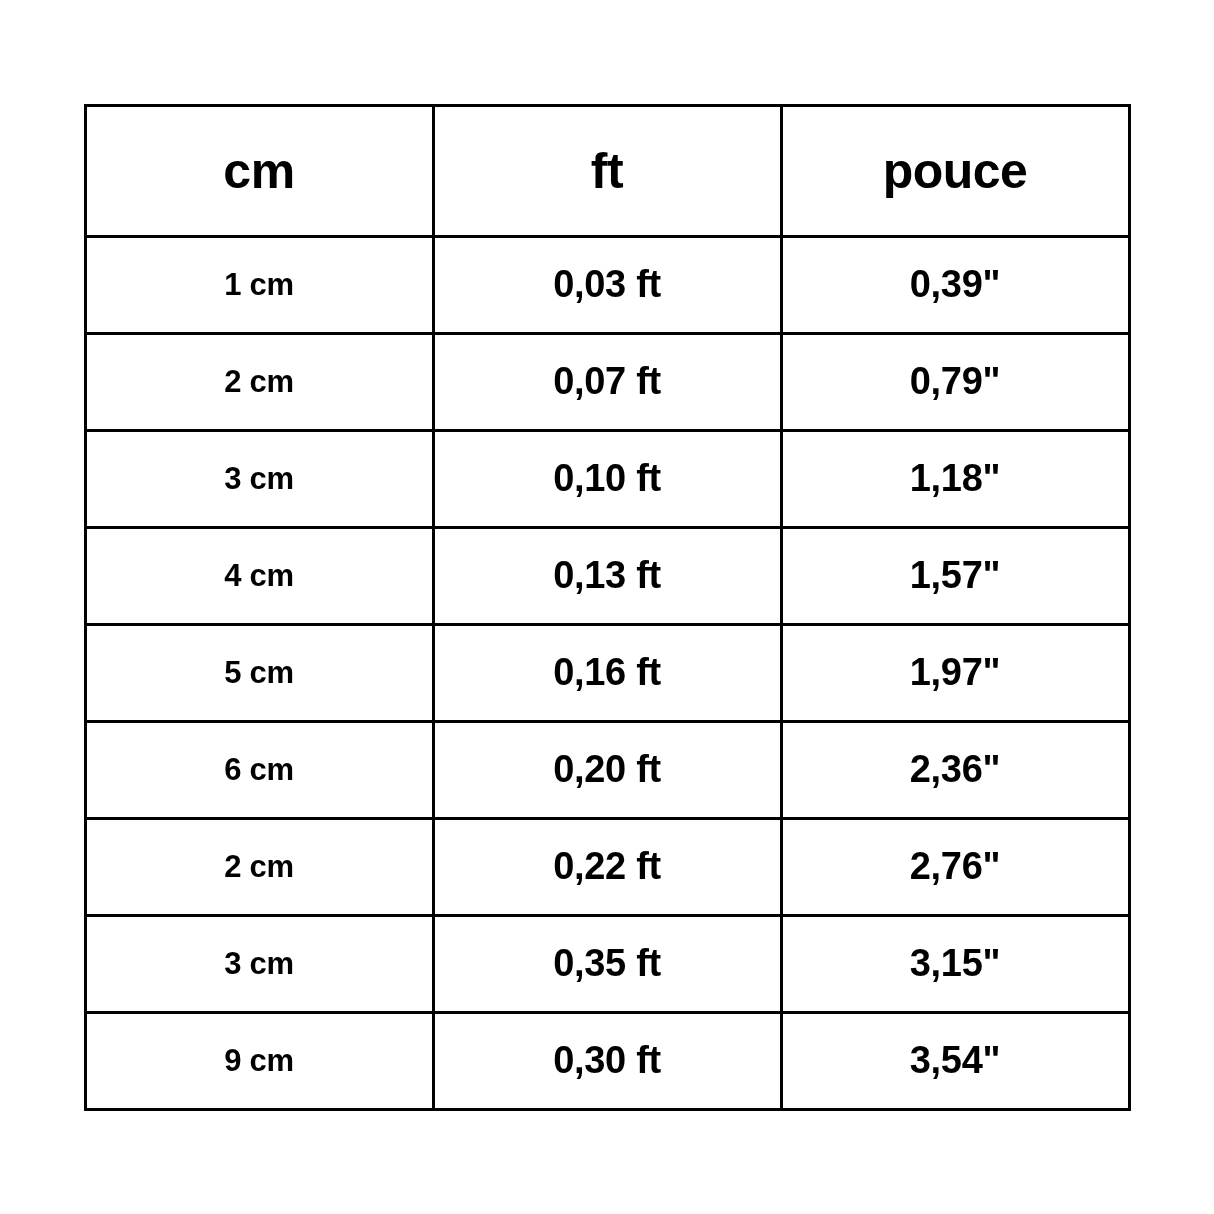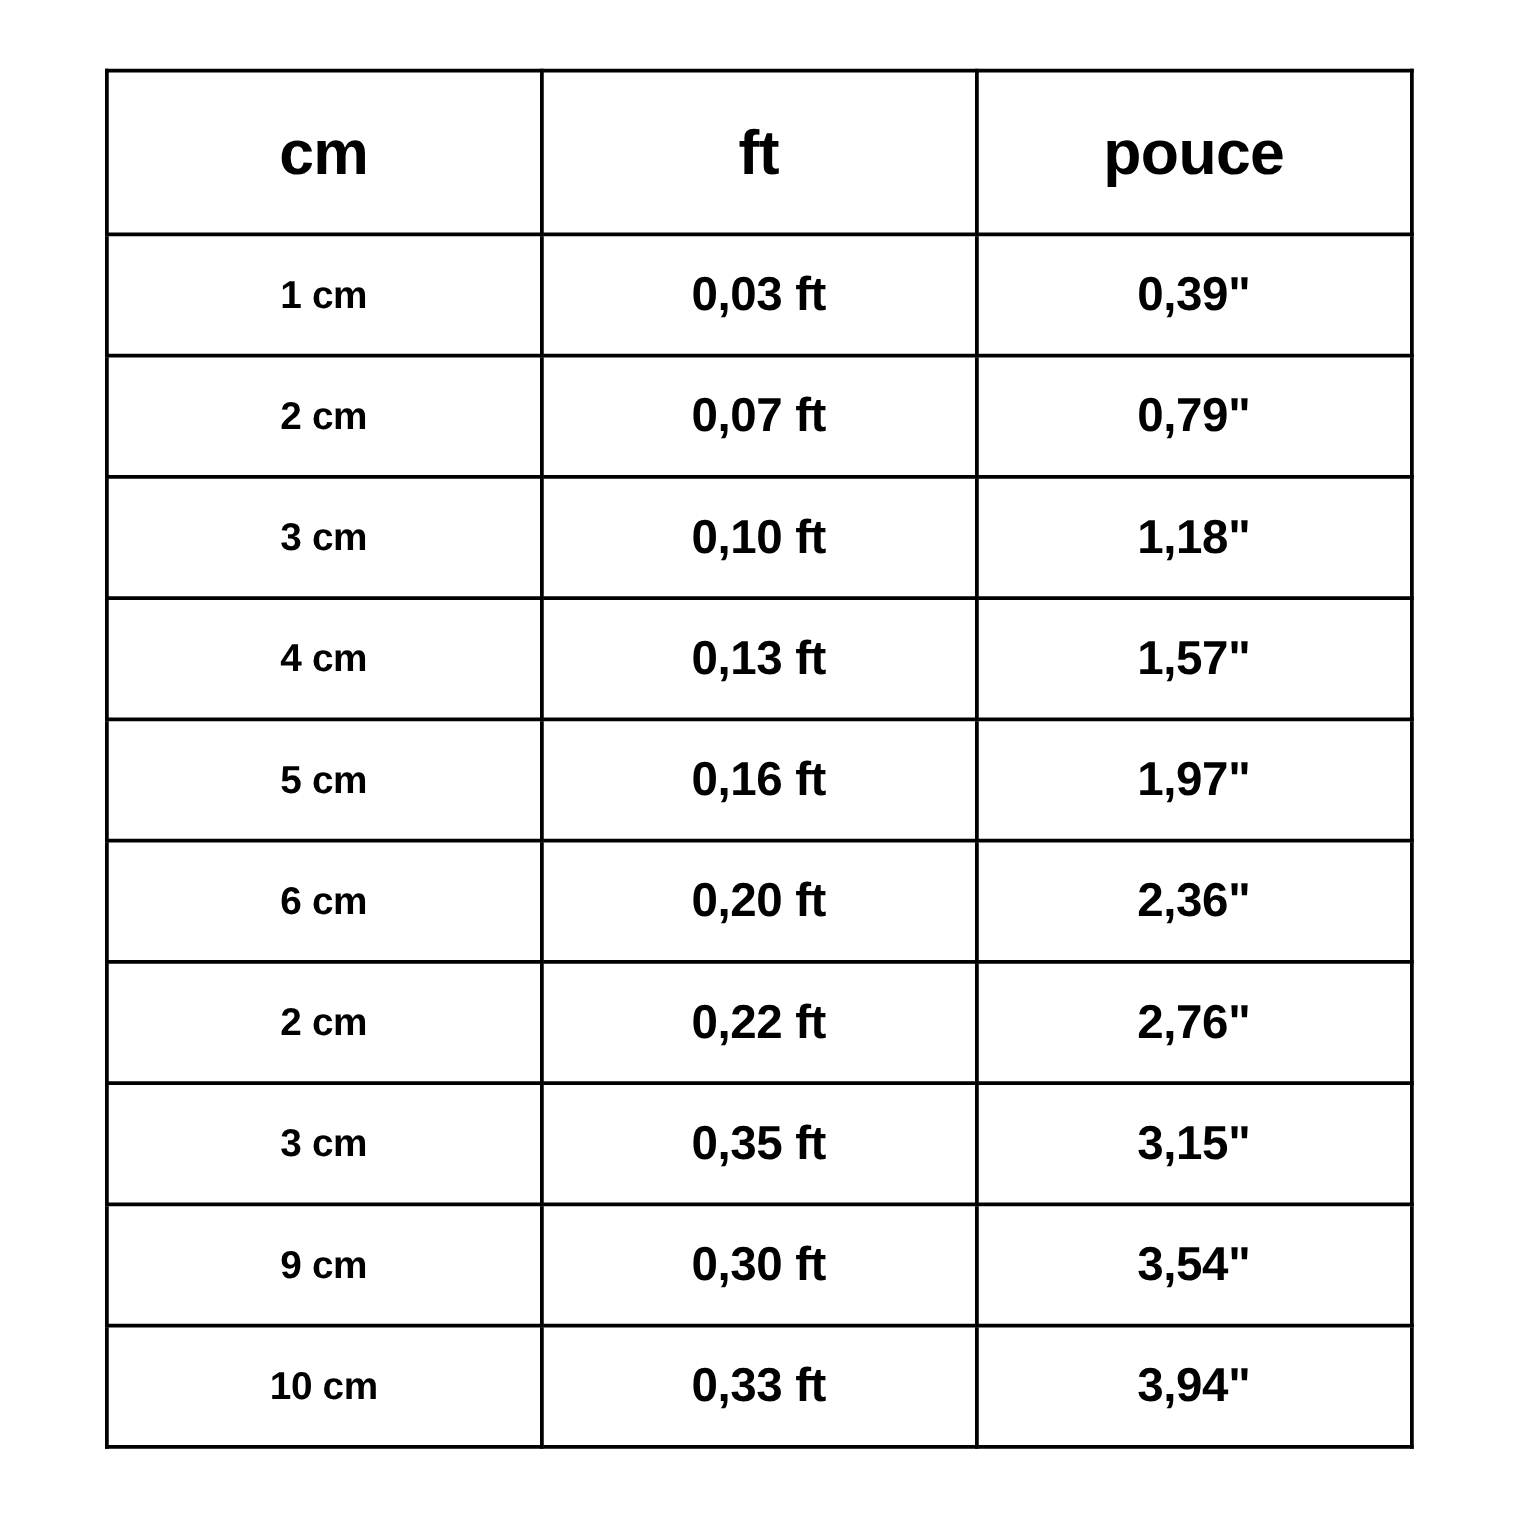--- a/index.html
+++ b/index.html
@@ -113,20 +113,15 @@
       <tr>
         <td class="cm-cell">3 cm</td>
         <td>0,35 ft</td>
         <td>3,15"</td>
       </tr>
       <tr>
         <td class="cm-cell">9 cm</td>
         <td>0,30 ft</td>
         <td>3,54"</td>
       </tr>
-      <tr>
-        <td class="cm-cell">10 cm</td>
-        <td>0,33 ft</td>
-        <td>3,94"</td>
-      </tr>
     </tbody>
   </table>
 </div>
 
 </body></html>

